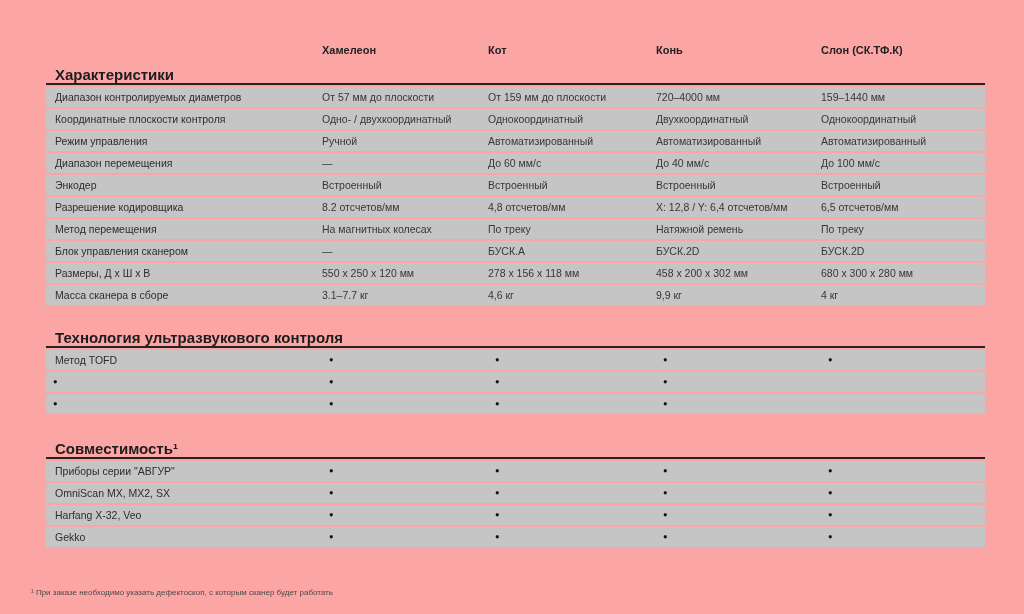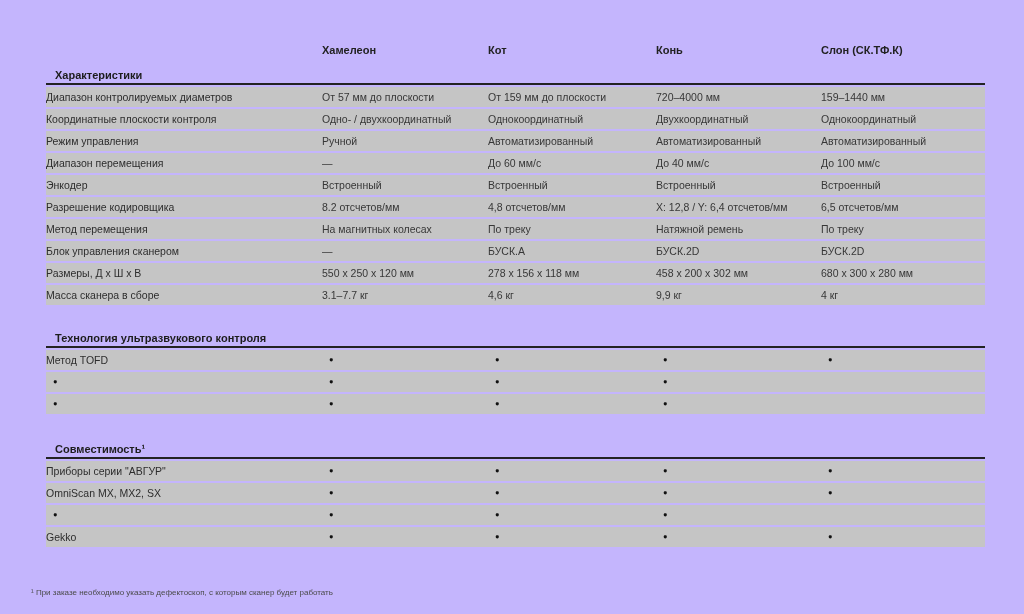--- a/index.html
+++ b/index.html
@@ -1,20 +1,20 @@
 <!DOCTYPE html>
 <html><head>
 <meta charset="utf-8">
 <style>
   html, body { margin: 0; padding: 0; background: #ffffff; }
   .page {
     position: relative;
     width: 1024px;
     height: 614px;
-    background: #c4b5fd;
+    background: #fca5a5;
     font-family: "Liberation Sans", sans-serif;
     overflow: hidden;
   }
   .spec-table {
     position: absolute;
     left: 46px;
     top: 0;
     width: 939px;
   }
   .grid-row {
@@ -25,21 +25,21 @@
     margin-top: 44px;
   }
   .product-header .cell {
     font-size: 11px;
     font-weight: bold;
     color: #222222;
     line-height: 12px;
     white-space: nowrap;
   }
   .section-title {
-    font-size: 11px;
+    font-size: 15px;
     font-weight: bold;
     color: #1d1d1d;
     line-height: 12px;
     padding-left: 9px;
     white-space: nowrap;
   }
   .sec1 .section-title { margin-top: 13px; }
   .sec2 { margin-top: 27px; }
   .sec3 { margin-top: 29px; }
   .rule {
@@ -53,20 +53,21 @@
     background: #c5c5c5;
     align-items: center;
   }
   .cell {
     font-size: 10.5px;
     color: #373737;
     white-space: nowrap;
     overflow: hidden;
   }
   .label-cell {
+    padding-left: 9px;
     color: #2d2d2d;
   }
   .dot-cell {
     font-size: 7.5px;
     color: #111111;
     padding-left: 7px;
     line-height: 20px;
   }
   .footnote {
     position: absolute;
@@ -206,20 +207,21 @@
             <div class="cell value-cell dot-cell">●</div>
           </div>
           <div class="grid-row row">
             <div class="cell label-cell">OmniScan MX, MX2, SX</div>
             <div class="cell value-cell dot-cell">●</div>
             <div class="cell value-cell dot-cell">●</div>
             <div class="cell value-cell dot-cell">●</div>
             <div class="cell value-cell dot-cell">●</div>
           </div>
           <div class="grid-row row">
+            <div class="cell label-cell">Harfang X-32, Veo</div>
             <div class="cell value-cell dot-cell">●</div>
             <div class="cell value-cell dot-cell">●</div>
             <div class="cell value-cell dot-cell">●</div>
             <div class="cell value-cell dot-cell">●</div>
           </div>
           <div class="grid-row row">
             <div class="cell label-cell">Gekko</div>
             <div class="cell value-cell dot-cell">●</div>
             <div class="cell value-cell dot-cell">●</div>
             <div class="cell value-cell dot-cell">●</div>

